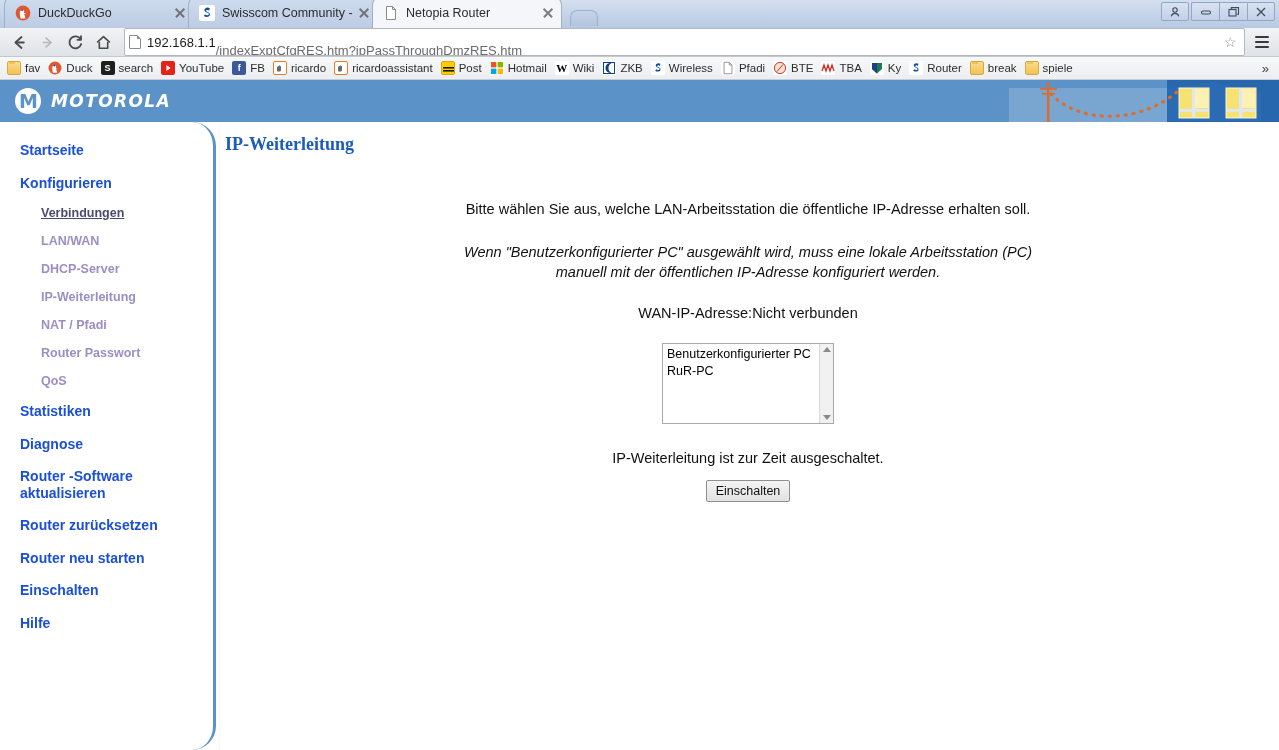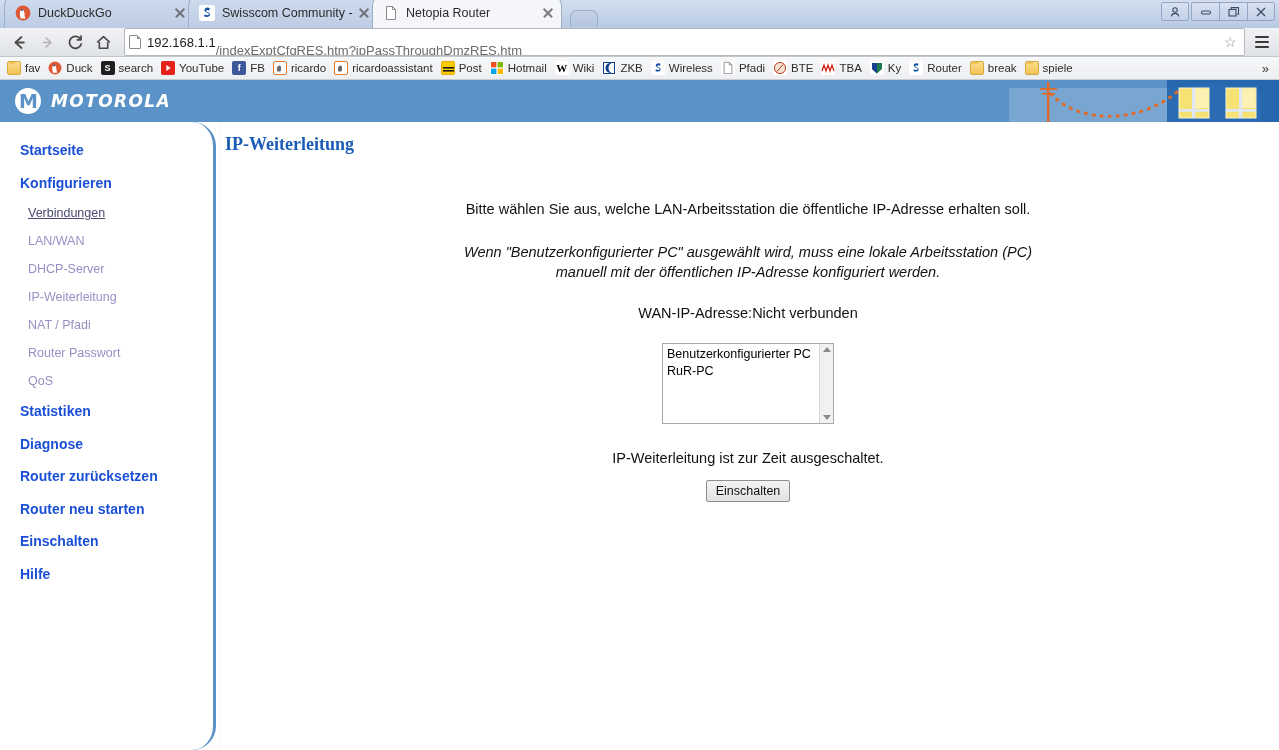--- a/index.html
+++ b/index.html
@@ -298,22 +298,23 @@
     font-weight: bold;
     color: #1a4fd6;
     padding: 8px 0 8px 20px;
     line-height: 1.18;
     text-decoration: none;
   }
   .sb-sub {
     display: block;
     font-size: 12.5px;
     color: #9a8fc4;
-    padding: 7px 0 7px 28px;
+    padding: 7px 0 7px 41px;
     text-decoration: none;
+    font-weight: bold;
   }
   .sb-sub.active {
     color: #4a4a70;
     text-decoration: underline;
   }
 
   .content {
     position: absolute;
     left: 219px; top: 42px;
     width: 1060px;
@@ -729,20 +730,21 @@
       <a class="sb-top">Konfigurieren</a>
       <a class="sb-sub active">Verbindungen</a>
       <a class="sb-sub">LAN/WAN</a>
       <a class="sb-sub">DHCP-Server</a>
       <a class="sb-sub">IP-Weiterleitung</a>
       <a class="sb-sub">NAT / Pfadi</a>
       <a class="sb-sub">Router Passwort</a>
       <a class="sb-sub">QoS</a>
       <a class="sb-top">Statistiken</a>
       <a class="sb-top">Diagnose</a>
+      <a class="sb-top" style="max-width:160px;">Router -Software aktualisieren</a>
       <a class="sb-top">Router zurücksetzen</a>
       <a class="sb-top">Router neu starten</a>
       <a class="sb-top">Einschalten</a>
       <a class="sb-top">Hilfe</a>
     </div>
 
     <div class="content">
       <div class="page-title">IP-Weiterleitung</div>
 
       <div class="panel">

